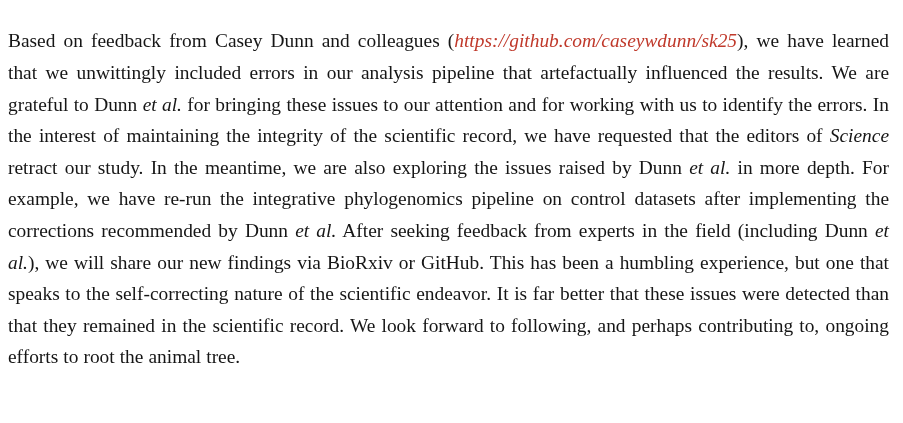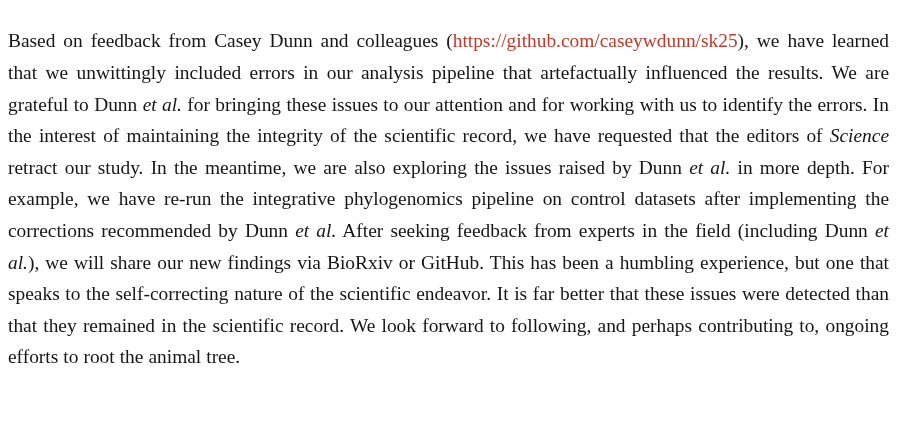--- a/index.html
+++ b/index.html
@@ -27,20 +27,21 @@
     text-align: justify;
     text-justify: inter-word;
     letter-spacing: 0.0px;
     word-spacing: 0.2px;
     color: #161616;
     hyphens: manual;
   }
   .para .link {
     color: #c0392b;
     text-decoration: none;
+    font-style: italic;
   }
   .para i, .para .ital {
   }
 </style>
 </head>
 <body>
 
 <div class="page">
   <p class="para" id="para"><span>Based on feedback from Casey Dunn and colleagues (</span><span class="link">https://github.com/caseywdunn/sk25</span><span>), we have learned that we unwittingly included errors in our analysis pipeline that artefactually influenced the results. We are grateful to Dunn </span><i class="ital">et al.</i><span> for bringing these issues to our attention and for working with us to identify the errors. In the interest of maintaining the integrity of the scientific record, we have requested that the editors of </span><i class="ital">Science</i><span> retract our study. In the meantime, we are also exploring the issues raised by Dunn </span><i class="ital">et al.</i><span> in more depth. For example, we have re-run the integrative phylogenomics pipeline on control datasets after implementing the corrections recommended by Dunn </span><i class="ital">et al.</i><span> After seeking feedback from experts in the field (including Dunn </span><i class="ital">et al.</i><span>), we will share our new findings via BioRxiv or GitHub. This has been a humbling experience, but one that speaks to the self-correcting nature of the scientific endeavor. It is far better that these issues were detected than that they remained in the scientific record. We look forward to following, and perhaps contributing to, ongoing efforts to root the animal tree.</span></p>
 </div>

